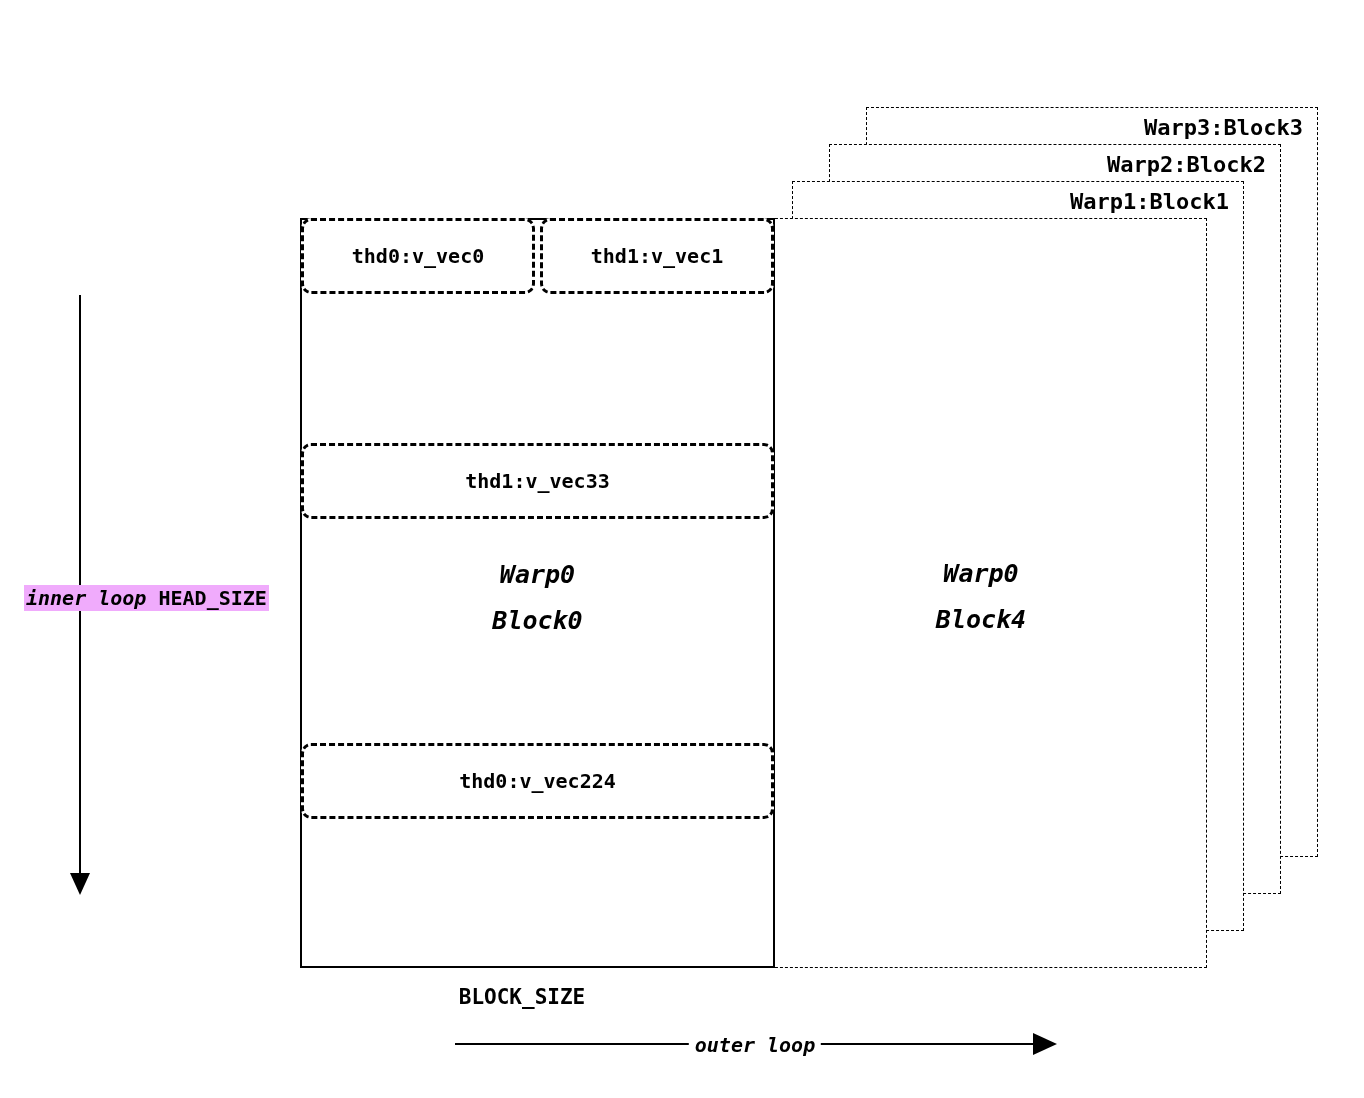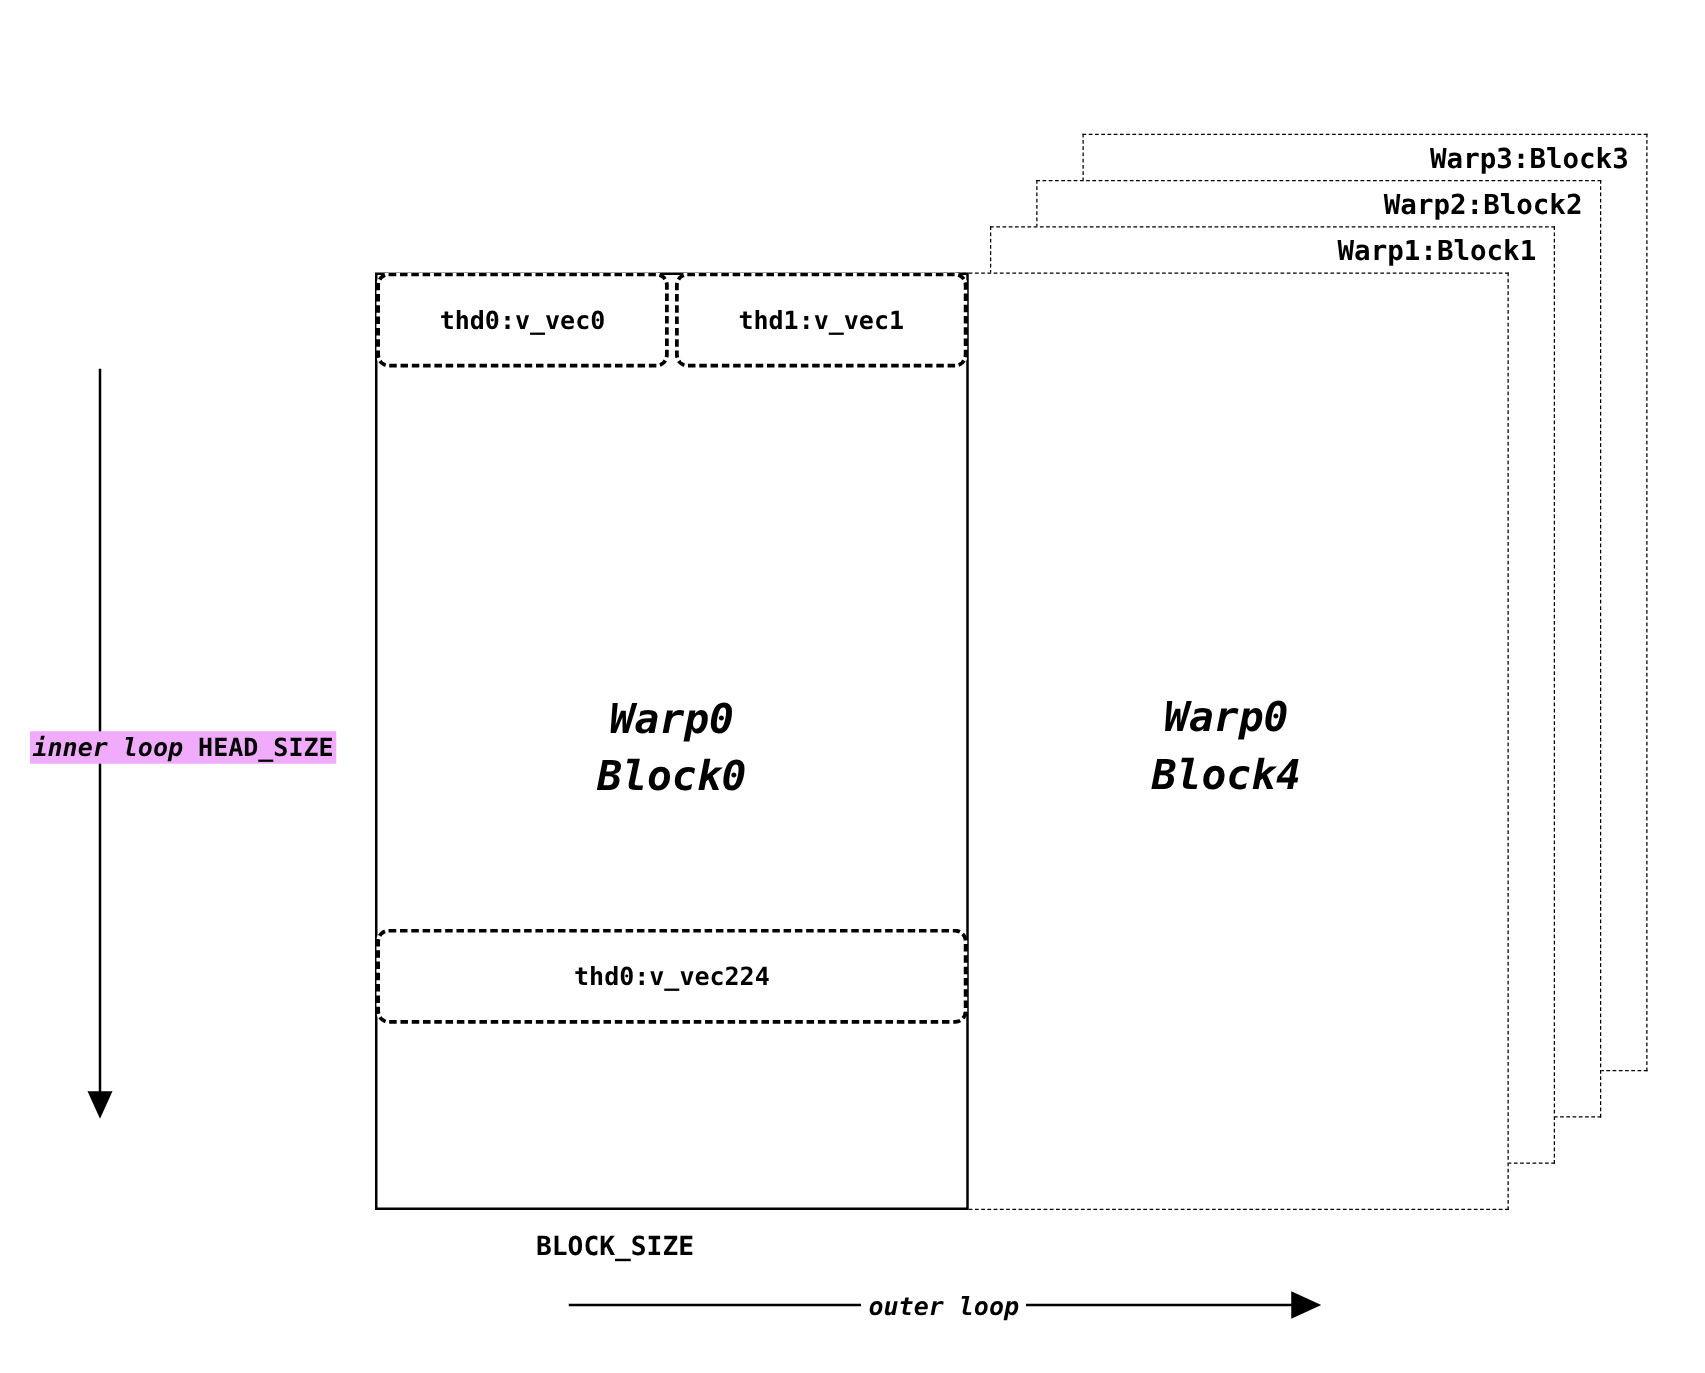--- a/index.html
+++ b/index.html
@@ -36,21 +36,21 @@
   }
 
   
   .main-block {
     position:absolute; left:300px; top:218px; width:475px; height:750px;
     border:2px solid #000; background:#fff;
   }
 
   .big-label {
     position:absolute; left:0; right:0; top:332px;
-    text-align:center; font-size:33px; line-height:46px;
+    text-align:center; font-size:25px; line-height:46px;
     font-weight:bold; font-style:italic;
   }
 
   .thread-row {
     position:absolute; left:-1px; right:-1px;
     display:flex; gap:5px;
   }
   .row-1 { top:-2px; }
   .row-2 { top:223px; }
   .row-3 { top:523px; }
@@ -74,21 +74,21 @@
     border-top:22px solid #000;
   }
   .inner-label {
     position:absolute; left:24px; top:585px;
     background:#f0abfc; padding:1px 2px;
     font-size:20px; font-weight:bold; white-space:nowrap;
   }
   .italic { font-style:italic; }
 
   .block-size-label {
-    position:absolute; left:492px; top:985px; transform:translateX(-50%);
+    position:absolute; left:522px; top:985px; transform:translateX(-50%);
     font-size:21px; font-weight:bold; white-space:nowrap;text-align:center;
   }
 
   
   .h-arrow-line {
     position:absolute; left:455px; top:1043px; width:580px; height:2px;
     background:#000;
   }
   .h-arrow-head {
     position:absolute; left:1033px; top:1033px;
@@ -127,20 +127,21 @@
   </div>
 
   <div class="main-block">
 
     <div class="thread-row row-1">
       <div class="thread-box">thd0:v_vec0</div>
       <div class="thread-box">thd1:v_vec1</div>
     </div>
 
     <div class="thread-row row-2">
+      <div class="thread-box">thd1:v_vec33</div>
     </div>
 
     <div class="big-label">
       <div>Warp0</div>
       <div>Block0</div>
     </div>
 
     <div class="thread-row row-3">
       <div class="thread-box">thd0:v_vec224</div>
     </div>

